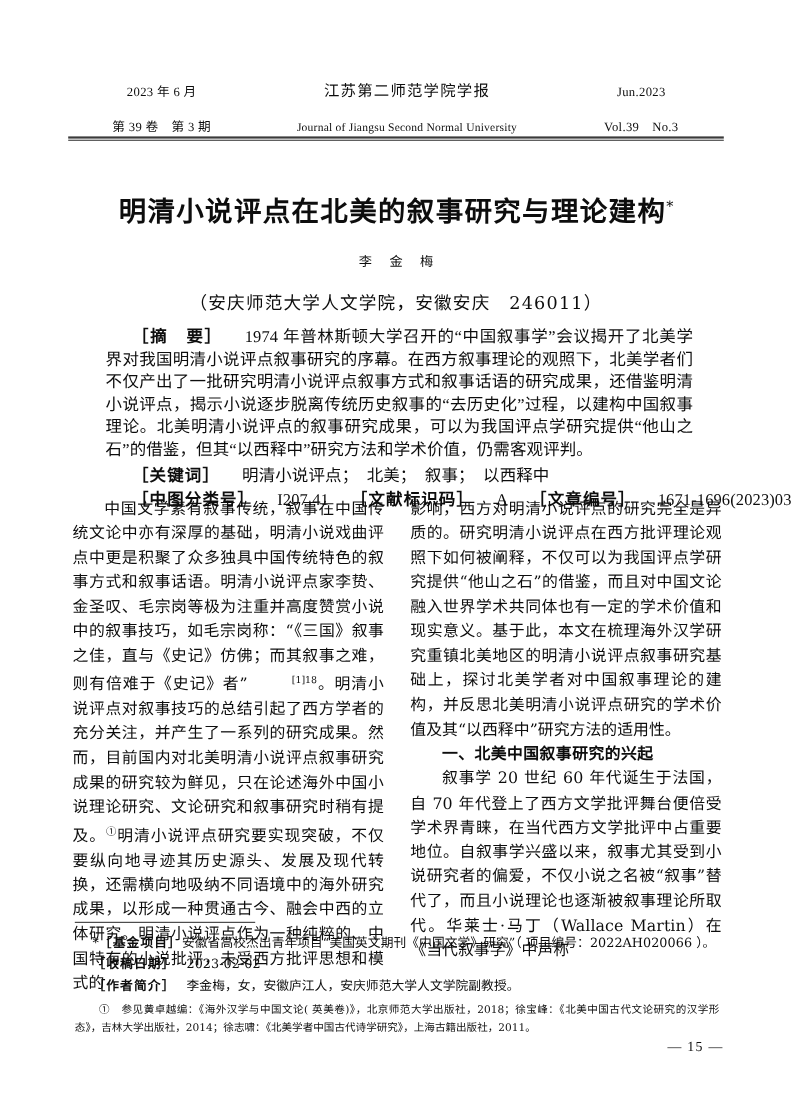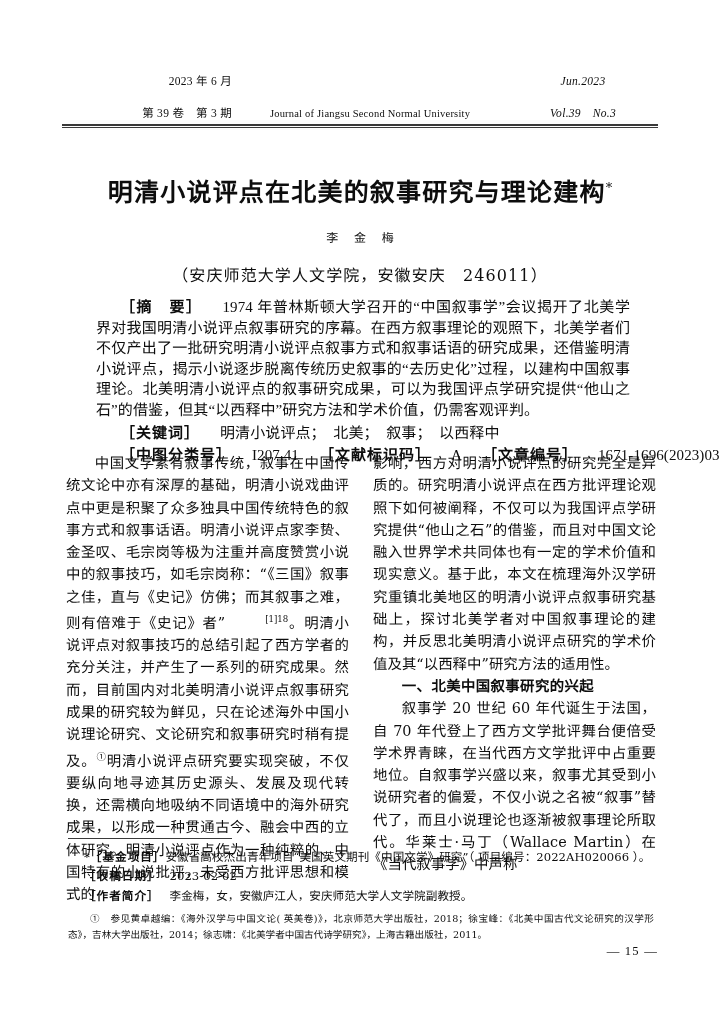--- a/index.html
+++ b/index.html
@@ -39,22 +39,22 @@
     justify-content: space-between;
     width: 100%;
     line-height: 1.35;
   }
   .mast-left, .mast-right {
     font-size: 11.5px;
     letter-spacing: .3px;
     white-space: nowrap;
     font-family: "Liberation Serif", "DejaVu Serif", serif;
   }
-  .mast-left { width: 170px; text-align: right; }
-  .mast-right { width: 150px; text-align: center; font-style: italic; }
+  .mast-left { width: 170px; text-align: center; }
+  .mast-right { width: 150px; text-align: center; }
   .mast-center { flex: 1; text-align: center; }
   .mast-cn-title {
     font-size: 14px;
     letter-spacing: 1.1px;
     font-family: "DejaVu Serif", "Liberation Serif", serif;
   }
   .mast-en-title {
     font-size: 10.5px;
     letter-spacing: .2px;
     font-family: "Liberation Serif", "DejaVu Serif", serif;
@@ -228,20 +228,23 @@
   }
 </style>
 </head>
 <body>
 
 <div class="page">
 
   <div class="masthead">
     <div class="mast-row">
       <div class="mast-left">2023 年 6 月</div>
+      <div class="mast-center">
+        <div class="mast-cn-title">江苏第二师范学院学报</div>
+      </div>
       <div class="mast-right">Jun.2023</div>
     </div>
     <div class="mast-row">
       <div class="mast-left mast-sub-left">第 39 卷　第 3 期</div>
       <div class="mast-center">
         <div class="mast-en-title">Journal of Jiangsu Second Normal University</div>
       </div>
       <div class="mast-right mast-sub-right">Vol.39　No.3</div>
     </div>
   </div>

